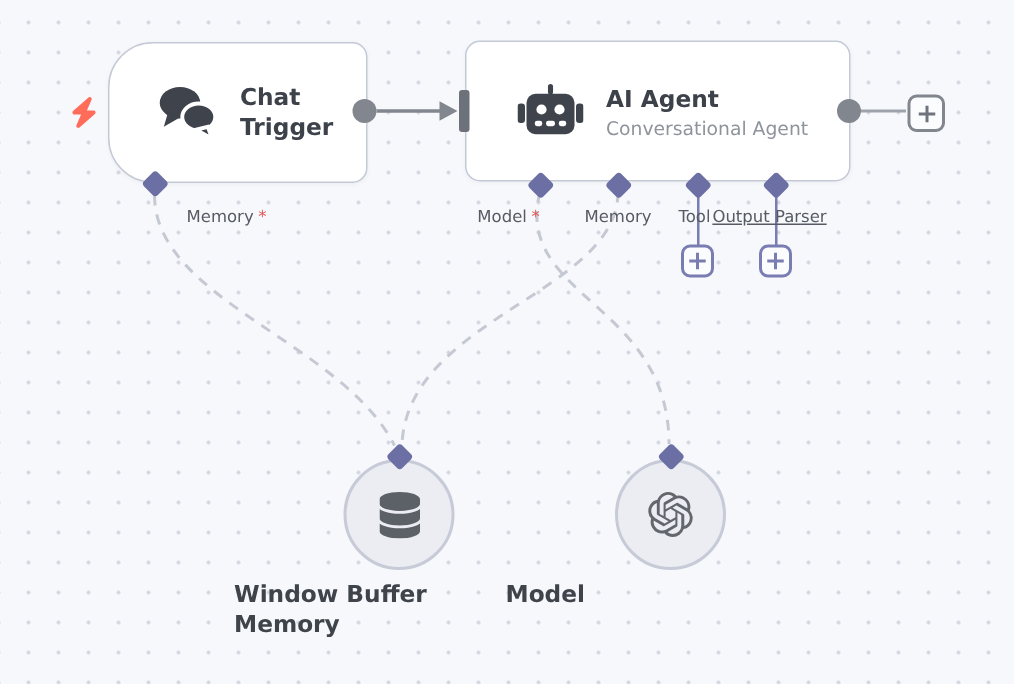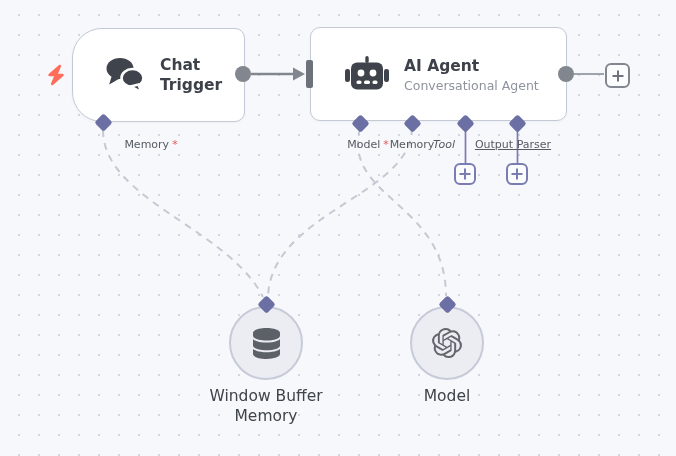--- a/index.html
+++ b/index.html
@@ -37,21 +37,21 @@
   .add-btn.purple{width:22px;height:22px;border:2px solid #7a7db2;color:#7a7db2;}
   #add-tool-button{left:454px;top:163px;}
   #add-output-parser-button{left:506px;top:163px;}
   .circle-node{
     position:absolute;width:74px;height:74px;border-radius:50%;box-sizing:border-box;
     background:#ebedf3;border:2px solid #c6cbd7;z-index:2;
     display:flex;align-items:center;justify-content:center;
   }
   #wbm-node{left:229px;top:306px;}
   #openai-node{left:410px;top:306px;}
-  .big-label{position:absolute;top:386px;width:220px;text-align:center;font-size:15.5px;font-weight:normal;color:#3f444b;line-height:20px;z-index:2;}
+  .big-label{position:absolute;top:386px;width:220px;font-size:15.5px;font-weight:bold;color:#3f444b;line-height:20px;z-index:2;}
   #wbm-label{left:156px;}
   #openai-label{left:337px;}
   #bolt-icon{position:absolute;left:47px;top:61px;color:#ff6d5a;z-index:2;}
 </style>
 </head>
 <body>
 
 <div id="canvas">
 
   <svg id="edges" width="676" height="456" viewBox="0 0 676 456">
@@ -128,23 +128,23 @@
 
   <span class="diamond" style="left:96.5px;top:115.5px;"></span>
   <span class="diamond" style="left:353.5px;top:116.5px;"></span>
   <span class="diamond" style="left:405.5px;top:116.5px;"></span>
   <span class="diamond" style="left:459px;top:116.5px;"></span>
   <span class="diamond" style="left:511px;top:116.5px;"></span>
   <span class="diamond" style="left:259.5px;top:297.5px;"></span>
   <span class="diamond" style="left:440.5px;top:297.5px;"></span>
 
   <span class="port-label" style="left:104px;margin-left:47px;"><span>Memory</span><span class="req-mark">*</span></span>
-  <span class="port-label" style="left:368px;"><span>Model</span><span class="req-mark">*</span></span>
+  <span class="port-label" style="left:339px;"><span>Model</span><span class="req-mark">*</span></span>
   <span class="port-label" style="left:412px;"><span>Memory</span></span>
-  <span class="port-label" style="left:444px;font-style:italic;"><span>Tool</span></span>
+  <span class="port-label" style="left:463px;"><span>Tool</span></span>
   <span class="port-label" style="left:513px;text-decoration:underline;"><span>Output Parser</span></span>
 
   <div class="add-btn purple" id="add-tool-button">
     <span class="plus-icon"></span>
   </div>
   <div class="add-btn purple" id="add-output-parser-button">
     <span class="plus-icon"></span>
   </div>
 
   <div class="circle-node" id="wbm-node">

